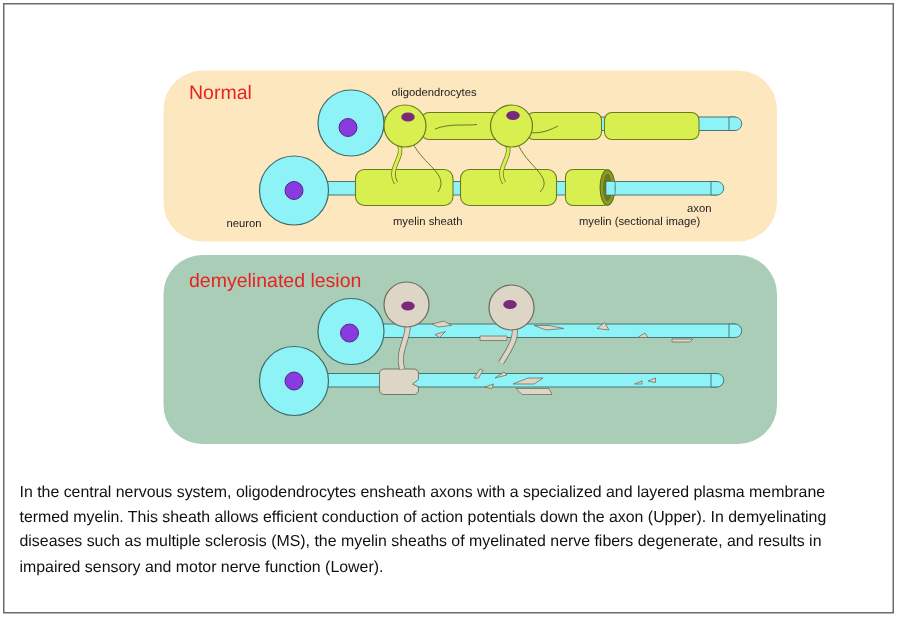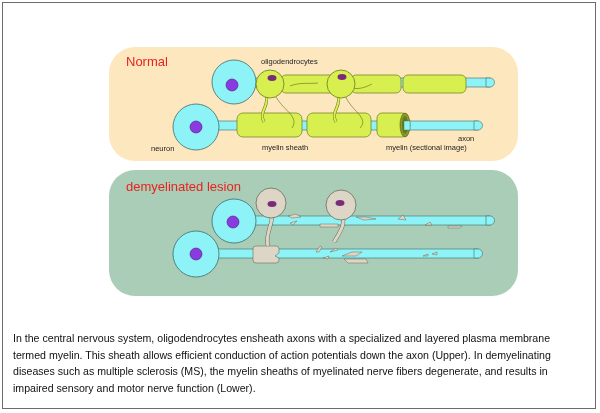--- a/index.html
+++ b/index.html
@@ -1,20 +1,20 @@
 <!DOCTYPE html>
 <html><head>
 <meta charset="utf-8">
 <style>
   html, body { margin: 0; padding: 0; background: #ffffff; }
   body { width: 600px; height: 413px; position: relative; overflow: hidden; font-family: "Liberation Sans", sans-serif; }
   .frame { position: absolute; left: 2px; top: 2px; width: 594px; height: 407px; border: 1px solid #6b6b6b; box-sizing: border-box; background: #fff; }
   svg.figure { position: absolute; left: 0; top: 0; }
   .caption {
-    position: absolute; left: 13px; top: 330px; width: 570px;
+    position: absolute; left: 13px; top: 320px; width: 570px;
     font-family: "Liberation Sans", sans-serif; font-size: 10.6px; line-height: 16.5px; color: #111;
   }
   .panel-title { font-family: "Liberation Sans", sans-serif; font-size: 13px; fill: #e8231f; }
   .lbl { font-family: "Liberation Sans", sans-serif; font-size: 7.5px; fill: #222; }
 </style>
 </head>
 <body>
 
 <div class="frame"></div>
 

